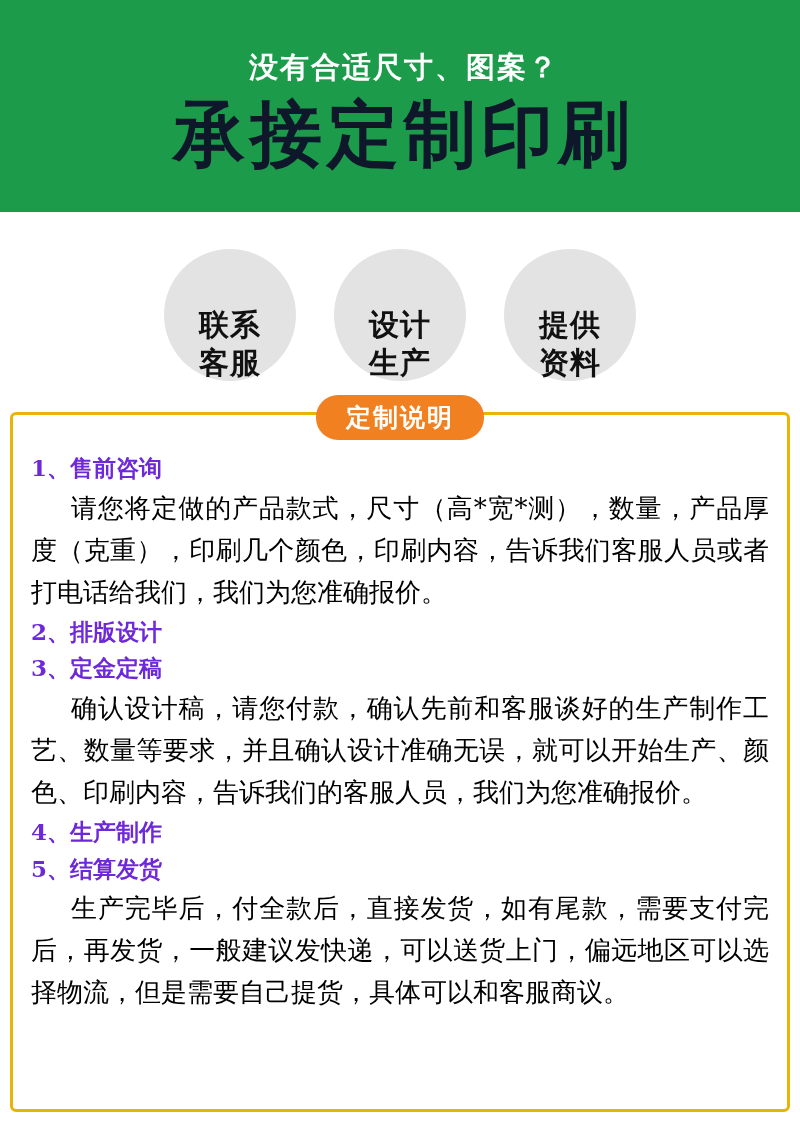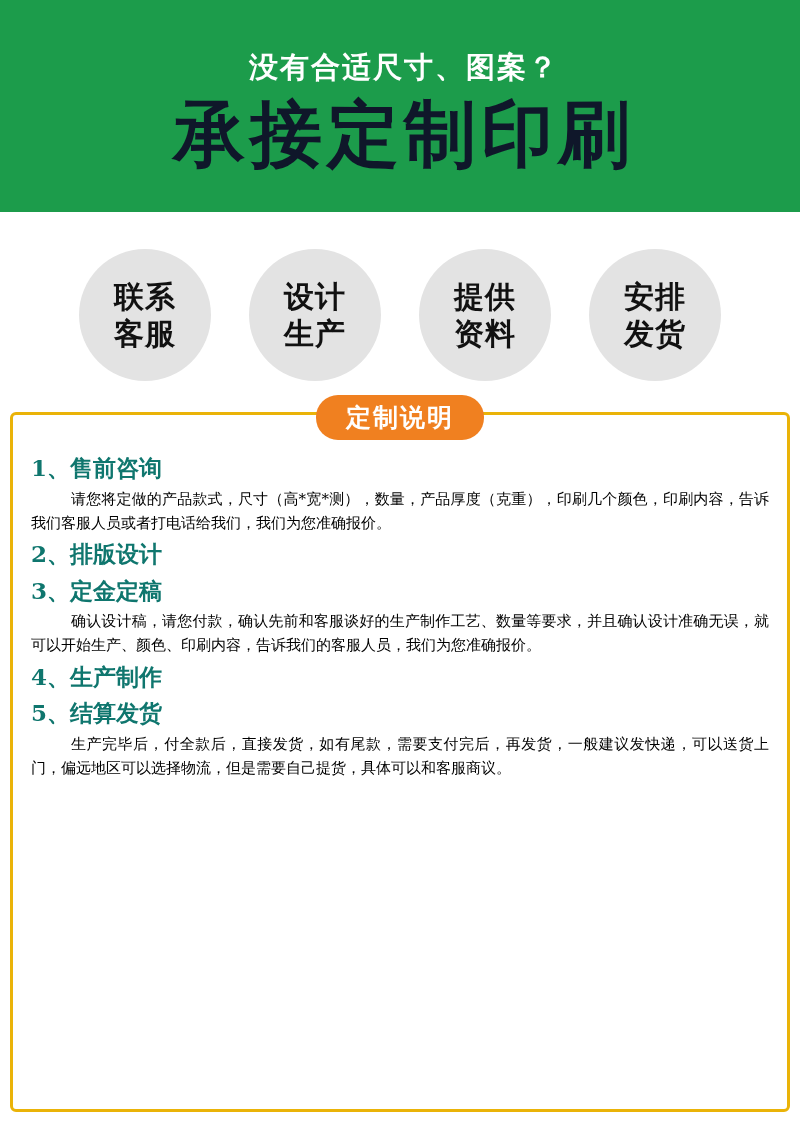--- a/index.html
+++ b/index.html
@@ -58,21 +58,21 @@
     box-sizing: border-box;
   }
   .step-circle {
     width: 132px;
     height: 132px;
     border-radius: 50%;
     background: #e3e3e3;
     display: flex;
     flex-direction: column;
     align-items: center;
-    justify-content: center;
+    justify-content: flex-end;
     color: #111111;
     font-size: 30px;
     font-weight: bold;
     line-height: 1.25;
     letter-spacing: 1px;
   }
   .step-circle span {
     display: block;
   }
 
@@ -100,27 +100,27 @@
     border-radius: 22px;
     padding: 6px 30px;
     white-space: nowrap;
   }
   .sect {
     margin-bottom: 2px;
   }
   .sect-title {
     font-size: 23px;
     font-weight: bold;
-    color: #0f766e;
+    color: #6d28d9;
     font-family: "DejaVu Serif", "Liberation Serif", serif;
     line-height: 1.5;
     margin: 2px 0 1px 0;
   }
   .sect-body {
-    font-size: 15px;
+    font-size: 26px;
     color: #000000;
     font-family: "DejaVu Serif", "Liberation Serif", serif;
     line-height: 1.62;
     text-indent: 40px;
     text-align: justify;
     margin: 0 0 2px 0;
   }
 </style>
 </head>
 <body>
@@ -135,24 +135,20 @@
     <span>联系</span>
     <span>客服</span>
   </div>
   <div class="step-circle">
     <span>设计</span>
     <span>生产</span>
   </div>
   <div class="step-circle">
     <span>提供</span>
     <span>资料</span>
-  </div>
-  <div class="step-circle">
-    <span>安排</span>
-    <span>发货</span>
   </div>
 </div>
 
 <div class="instructions">
   <div class="badge">定制说明</div>
 
   <div class="sect">
     <div class="sect-title">1、售前咨询</div>
     <div class="sect-body">请您将定做的产品款式，尺寸（高*宽*测），数量，产品厚度（克重），印刷几个颜色，印刷内容，告诉我们客服人员或者打电话给我们，我们为您准确报价。</div>
   </div>

